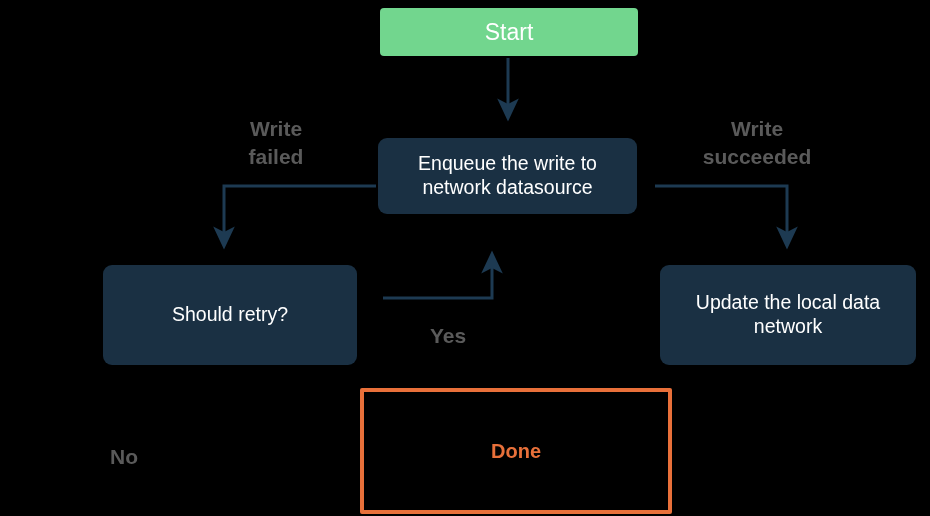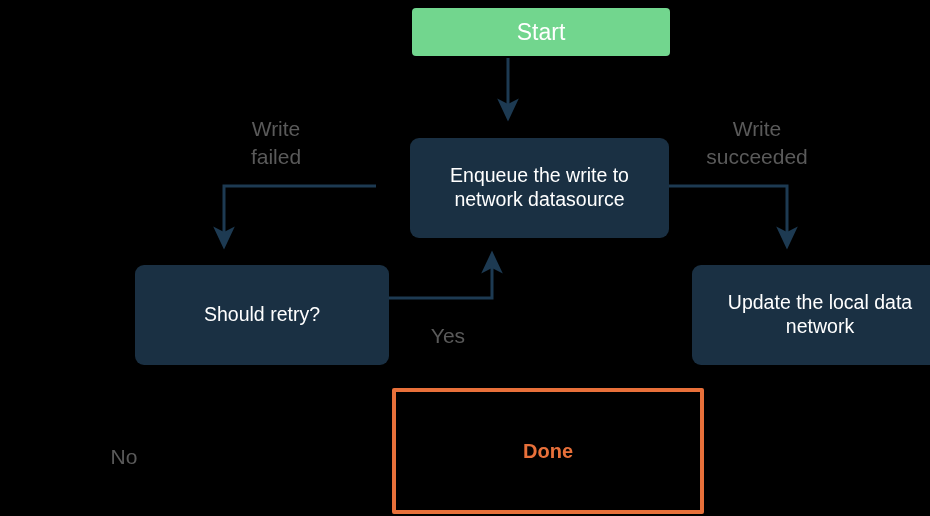--- a/index.html
+++ b/index.html
@@ -19,38 +19,37 @@
     overflow: hidden;
   }
   .node {
     position: absolute;
     box-sizing: border-box;
     display: flex;
     align-items: center;
     justify-content: center;
     text-align: center;
     line-height: 1.22;
-    margin-left: 32px;
   }
   .node-start {
     left: 380px;
     top: 8px;
     width: 258px;
     height: 48px;
     background: #72d68e;
     border-radius: 4px;
     color: #ffffff;
     font-size: 23px;
     font-weight: 400;
   }
   .node-enqueue {
     left: 378px;
     top: 138px;
     width: 259px;
-    height: 100px;
+    height: 76px;
     background: #1a3043;
     border-radius: 9px;
     color: #ffffff;
     font-size: 19.5px;
     font-weight: 400;
     padding: 0 10px;
   }
   .node-retry {
     left: 103px;
     top: 265px;
@@ -84,21 +83,21 @@
     border: 4px solid #e8703a;
     border-radius: 2px;
     color: #e8703a;
     font-size: 20px;
     font-weight: 700;
   }
   .edge-label {
     position: absolute;
     color: #5a5a5a;
     font-size: 21px;
-    font-weight: 400;
+    font-weight: 700;
     text-align: center;
     line-height: 1.32;
     white-space: pre-line;
   }
   .lbl-write-failed {
     left: 196px;
     top: 115px;
     width: 160px;
   }
   .lbl-write-succeeded {

